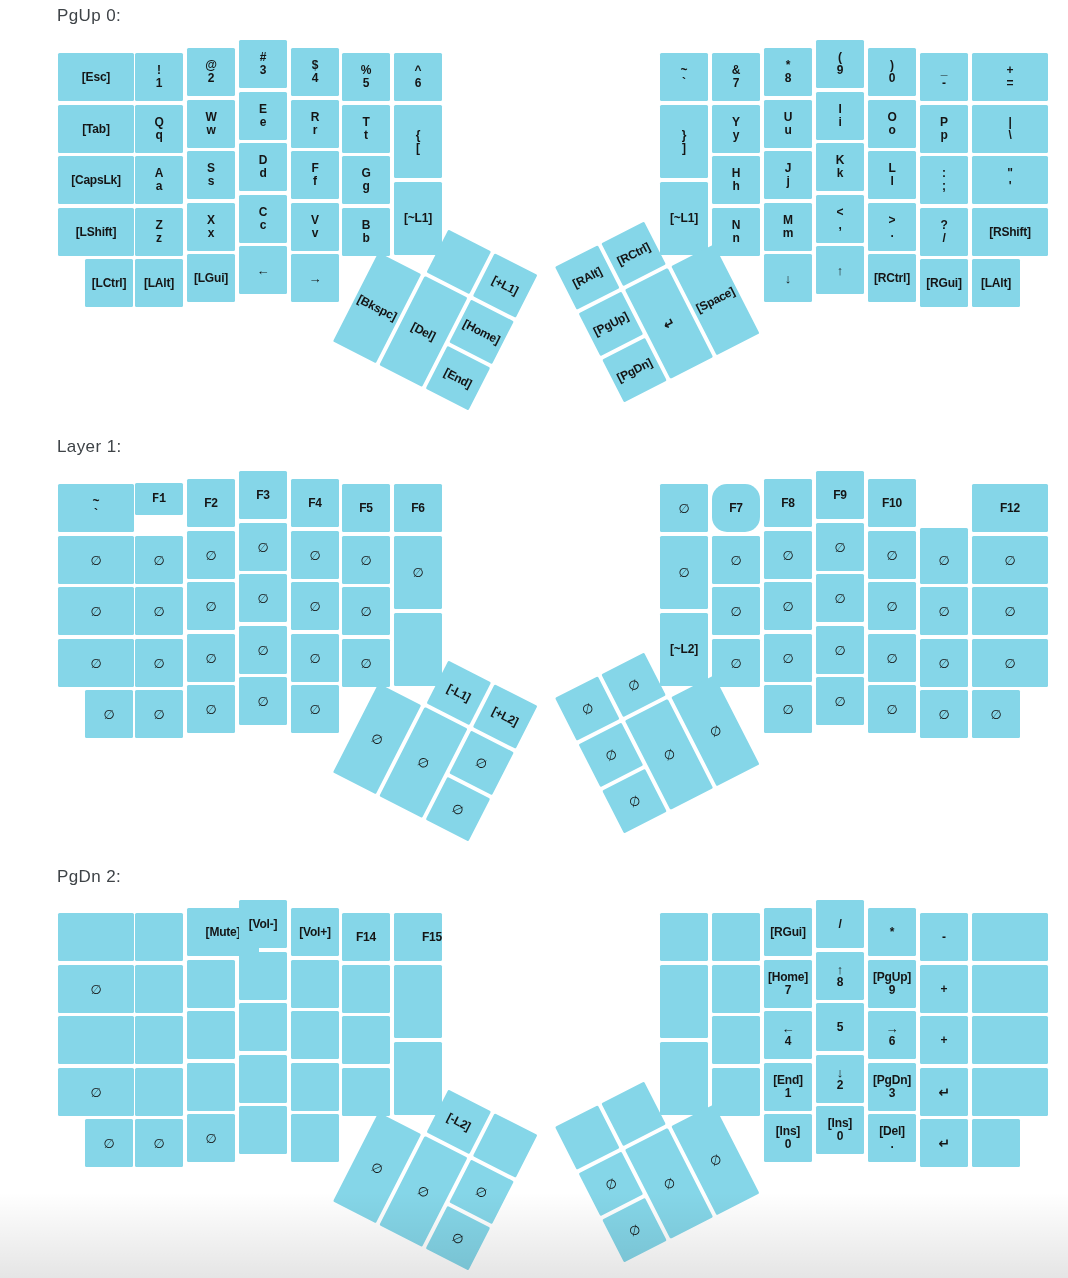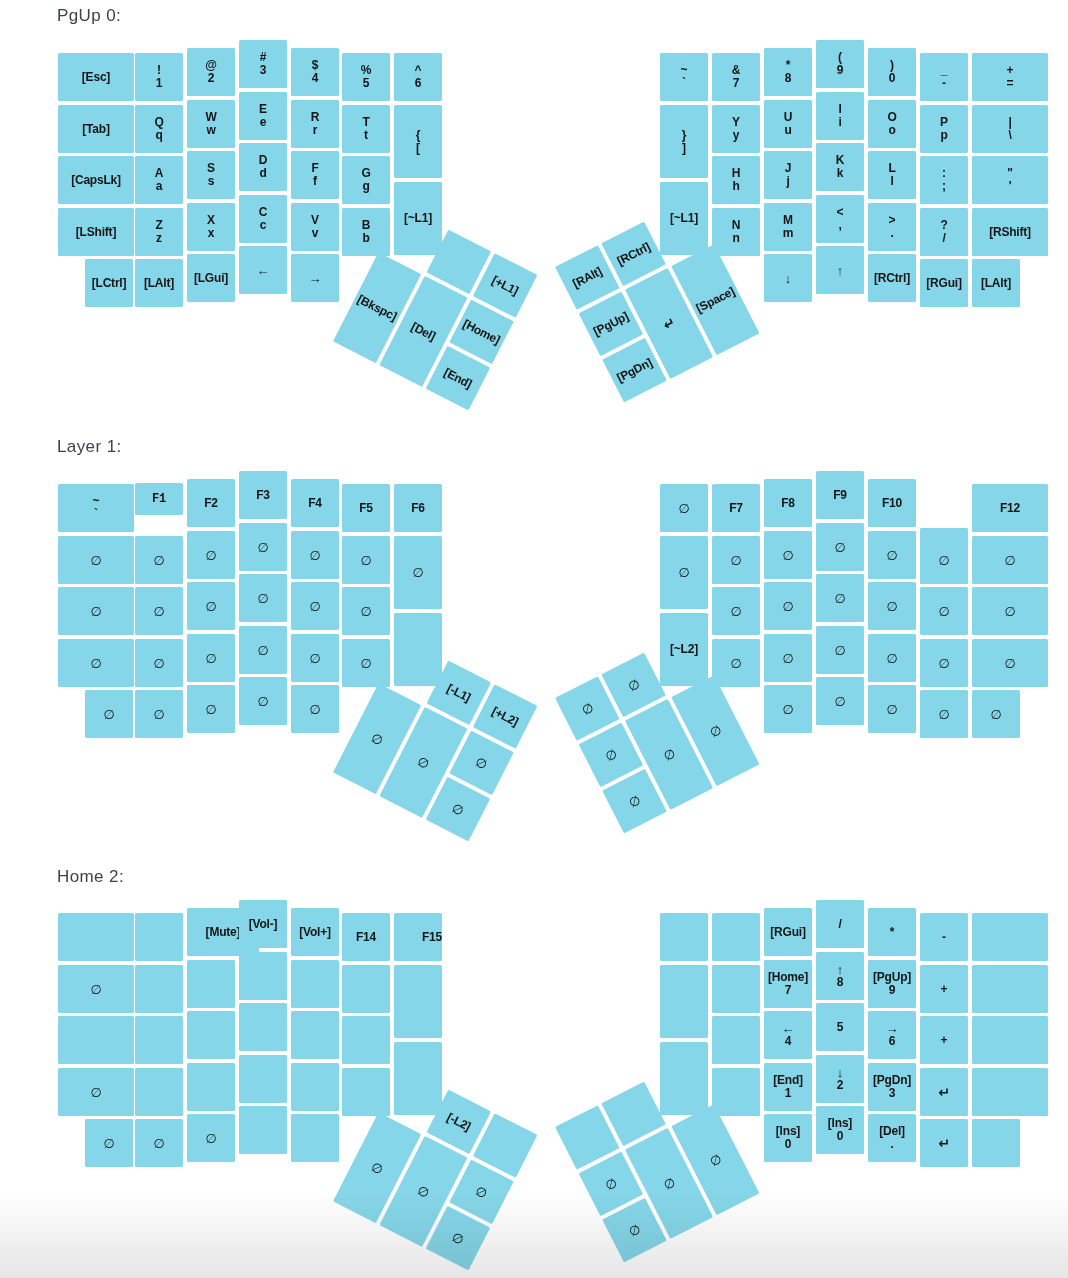--- a/index.html
+++ b/index.html
@@ -21,21 +21,21 @@
   .bottom-fade{position:absolute;left:0;top:1192px;width:1068px;height:86px;
        background:linear-gradient(180deg,rgba(0,0,0,0) 0%,rgba(0,0,0,0.10) 100%);
        pointer-events:none;}
 </style>
 </head>
 <body>
 
 <div class="page">
   <div class="layer-title t0">PgUp 0:</div>
   <div class="layer-title t1">Layer 1:</div>
-  <div class="layer-title t2">Home 2:</div>
+  <div class="layer-title t2">PgDn 2:</div>
   <div id="keys-root">
       <div class="key" style="left: 58px; top: 53px; width: 76px; height: 48px;">
         <span>[Esc]</span>
       </div>
       <div class="key" style="left: 58px; top: 105px; width: 76px; height: 48px;">
         <span>[Tab]</span>
       </div>
       <div class="key" style="left: 58px; top: 156px; width: 76px; height: 48px;">
         <span>[CapsLk]</span>
       </div>
@@ -424,21 +424,21 @@
       </div>
       <div class="key" style="left: 660px; top: 484px; width: 48px; height: 48px;">
         <span class="empty-glyph">∅</span>
       </div>
       <div class="key" style="left: 660px; top: 536px; width: 48px; height: 73px;">
         <span class="empty-glyph">∅</span>
       </div>
       <div class="key" style="left: 660px; top: 613px; width: 48px; height: 73px;">
         <span>[~L2]</span>
       </div>
-      <div class="key" style="left: 712px; top: 484px; width: 48px; height: 48px;">
+      <div class="key" style="left: 712px; top: 484px; width: 48px; height: 48px; border-radius: 15px;">
         <span>F7</span>
       </div>
       <div class="key" style="left: 712px; top: 536px; width: 48px; height: 48px;">
         <span class="empty-glyph">∅</span>
       </div>
       <div class="key" style="left: 712px; top: 587px; width: 48px; height: 48px;">
         <span class="empty-glyph">∅</span>
       </div>
       <div class="key" style="left: 712px; top: 639px; width: 48px; height: 48px;">
         <span class="empty-glyph">∅</span>

